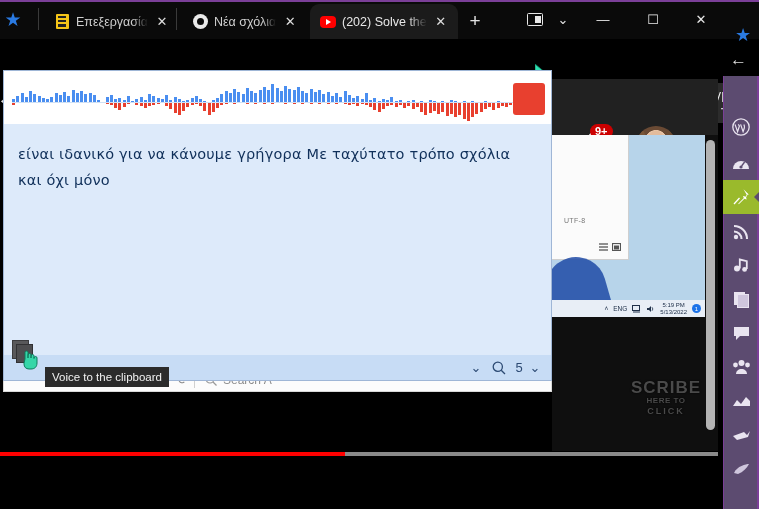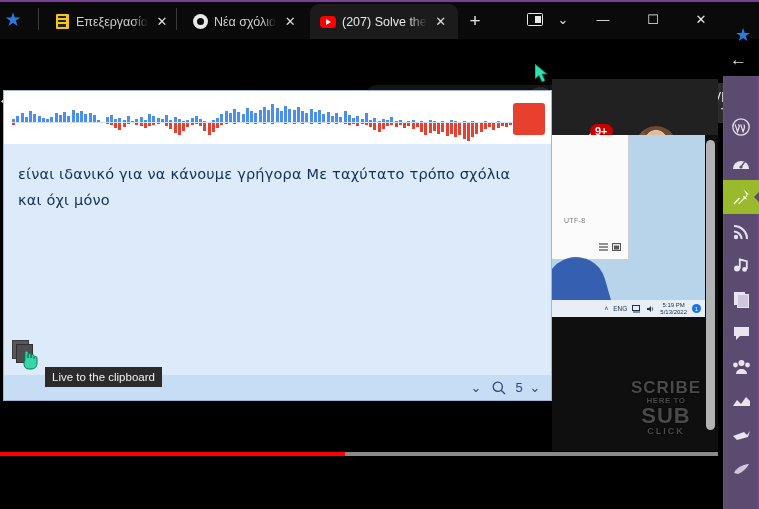--- a/index.html
+++ b/index.html
@@ -96,21 +96,21 @@
   .ext-active-bg{
     position:absolute; left:528px; top:48px; width:25px; height:25px; border-radius:50%;
     background:#2b2b2b;
   }
   .cursor-arrow{
     position:absolute; width:0;height:0; pointer-events:none;
   }
 
   
   .speech-panel{
-    position:absolute; left:3px; top:90px; width:549px; height:311px;
+    position:absolute; left:3px; top:70px; width:549px; height:311px;
     background:#fff; border:1px solid #9fb6d6;
   }
   .wave-area{
     position:absolute; left:0; top:0; width:547px; height:53px; background:#fff;
     overflow:hidden;
   }
   .wave-center{
     position:absolute; left:8px; top:31px; width:510px; height:1px; background:#cfe0f5;
   }
   .wbar{ position:absolute; background:#4a8ef0; }
@@ -287,21 +287,21 @@
           <span class="fav-chrome"></span>
         </span>
       <span class="tab-title">Νέα σχόλια</span>
       <span class="tab-close">✕</span>
     </div>
 
     <div class="tab active" style="left:310px;width:148px;">
       <span class="favicon">
           <span class="fav-yt"></span>
         </span>
-      <span class="tab-title">(207) Solve the</span>
+      <span class="tab-title">(202) Solve the</span>
       <span class="tab-close">✕</span>
     </div>
 
     <div class="newtab-plus" style="left:464px;">+</div>
 
     <div class="win-ctrl" style="left:522px;width:26px;">
       <svg width="16" height="13" viewBox="0 0 16 13">
           <rect x="0.5" y="0.5" width="15" height="12" rx="1" fill="none" stroke="#e8e8e8"></rect>
           <rect x="8" y="3" width="6" height="7" fill="#e8e8e8"></rect>
         </svg>
@@ -470,21 +470,20 @@
         <span style="display:block;font-size:6px;">5:19 PM</span>
         <span style="display:block;font-size:6px;">5/13/2022</span>
       </span>
       <span class="vf-badge">1</span>
     </div>
   </div>
 
   <div class="sub-watermark">
     <div class="l1">SCRIBE</div>
     <div class="l2">HERE TO</div>
-    <div class="l3">SUB</div>
     <div class="l4">CLICK</div>
   </div>
 
   <div class="yt-scrollbar"></div>
 
   <div class="behind-strip">
     <span style="width:168px;"></span>
     <span style="width:22px;text-align:center;color:#8a8a8a;">⟳</span>
     <span class="sep"></span>
     <span style="width:10px;"></span>
@@ -704,21 +703,21 @@
     <div class="foot-ctl" style="left:523px;top:288px;width:16px;height:17px;">⌄</div>
   </div>
 
   <div class="copy-btn">
     <div class="copy-icon-back"></div>
     <div class="copy-icon-front"></div>
   </div>
   <svg class="hand-cursor" viewBox="0 0 20 22">
     <path d="M5 11V4.5a1.5 1.5 0 013 0V10V7a1.5 1.5 0 013 0v3V8a1.5 1.5 0 013 0v2.5V10a1.5 1.5 0 013 0v5c0 4-2.5 6-6 6h-2c-3 0-5-2-5-5v-1z" fill="#35d6a8" stroke="#0e7a5c" stroke-width="1"></path>
   </svg>
-  <div class="tooltip-dark" style="left:45px;top:367px;">Live to the clipboard</div>
+  <div class="tooltip-dark" style="left:45px;top:367px;">Voice to the clipboard</div>
 
   <div class="progress-wrap">
     <div class="progress-played" id="progress-played" style="width: 344.64px;"></div>
   </div>
   <div class="ctrl-bar">
     
     
     
     
     

